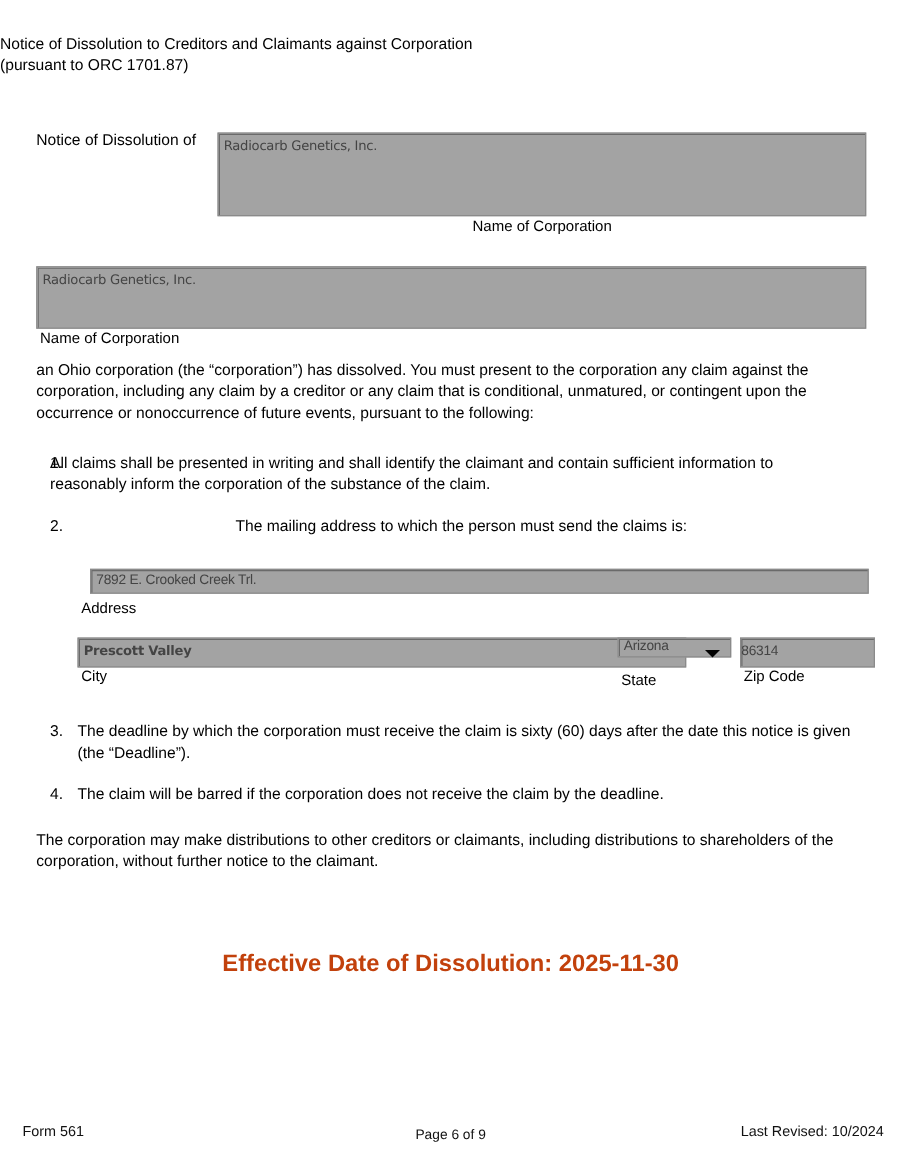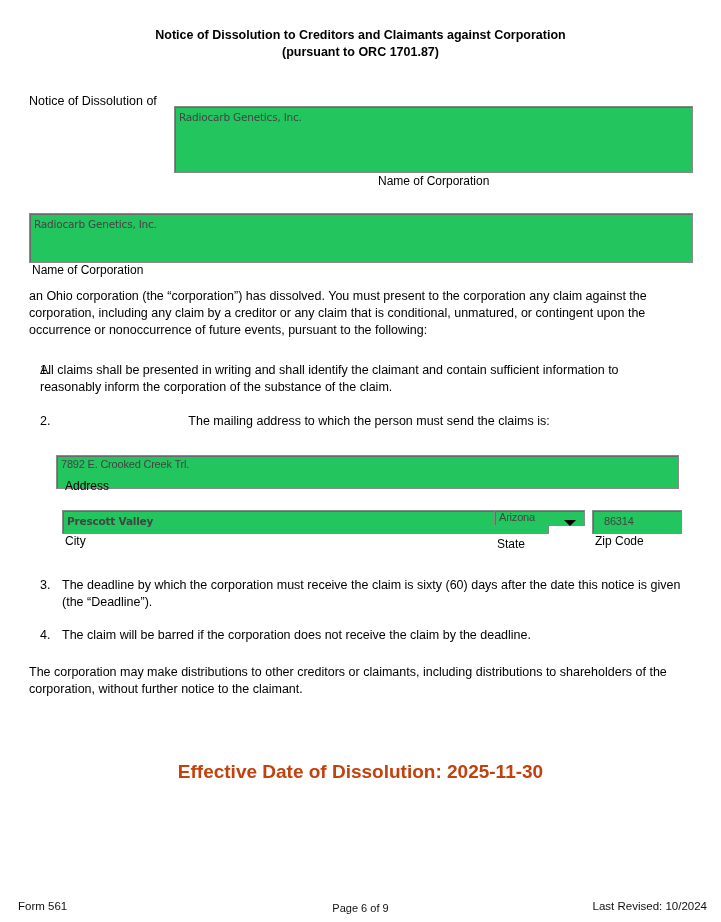--- a/index.html
+++ b/index.html
@@ -2,27 +2,27 @@
 <html><head>
   <meta charset="utf-8">
   <style>
     html, body { margin: 0; padding: 0; background: #ffffff; }
     body {
       width: 721px; height: 922px; position: relative; overflow: hidden;
       font-family: "Liberation Sans", sans-serif; color: #000;
     }
     .abs { position: absolute; }
     .title {
-      left: 0; width: 721px; text-align: center; font-weight: bold;
+      left: 0; width: 721px; text-align: left; font-weight: normal;
       font-size: 12.5px; line-height: 17px;
     }
     .label { font-size: 12.5px; }
     .small-label { font-size: 12px; }
     .field {
-      position: absolute; background: #22c55e; border: 1px solid #8a8a8a;
+      position: absolute; background: #a3a3a3; border: 1px solid #8a8a8a;
       box-shadow: inset 1px 1px 0 #6a6a6a;
       font-family: "DejaVu Sans", sans-serif; font-size: 10.5px; color: #444;
       box-sizing: border-box; padding: 4px 4px;
     }
     .field .val { display: block; letter-spacing: -0.2px; }
     .para {
       left: 29px; width: 660px; font-size: 12.5px; line-height: 17px;
     }
     .list-item { font-size: 12.5px; line-height: 17px; }
     .list-item .num { position: absolute; left: 0; top: 0; }
@@ -38,21 +38,21 @@
     }
   </style>
 </head>
 <body>
 
 <div class="abs title" style="top:27px;">
   <div>Notice of Dissolution to Creditors and Claimants against Corporation</div>
   <div>(pursuant to ORC 1701.87)</div>
 </div>
 
-<div class="abs label" style="left:29px; top:94px;">Notice of Dissolution of</div>
+<div class="abs label" style="left:29px; top:105px;">Notice of Dissolution of</div>
 <div class="field" style="left:174px; top:106px; width:519px; height:67px;">
   <span class="val">Radiocarb Genetics, Inc.</span>
 </div>
 <div class="abs small-label" style="left:378px; top:174px;">Name of Corporation</div>
 
 <div class="field" style="left:29px; top:213px; width:664px; height:50px;">
   <span class="val">Radiocarb Genetics, Inc.</span>
 </div>
 <div class="abs small-label" style="left:32px; top:263px;">Name of Corporation</div>
 
@@ -61,37 +61,37 @@
 <div class="abs list-item" style="left:40px; top:362px; width:640px;">
   <span class="num">1.</span>
   <div style="">All claims shall be presented in writing and shall identify the claimant and contain sufficient information to reasonably inform the corporation of the substance of the claim.</div>
 </div>
 
 <div class="abs list-item" style="left:40px; top:413px; width:640px;">
   <span class="num">2.</span>
   <div style="margin-left:18px;text-align:center;">The mailing address to which the person must send the claims is:</div>
 </div>
 
-<div class="field" style="left:56px; top:455px; width:623px; height:34px; padding:2px 4px; font-family:'Liberation Sans', sans-serif; font-size:11px;">
+<div class="field" style="left:72px; top:455px; width:623px; height:20px; padding:2px 4px; font-family:'Liberation Sans', sans-serif; font-size:11px;">
   <span class="val">7892 E. Crooked Creek Trl.</span>
 </div>
 <div class="abs small-label" style="left:65px; top:479px;">Address</div>
 
 <div class="field" style="left:62px; top:510px; width:487px; height:24px; padding:4px 4px; font-weight:bold; font-size:10.5px;">
   <span class="val">Prescott Valley</span>
 </div>
 <div class="abs small-label" style="left:65px; top:534px;">City</div>
 
 <div class="field" style="left:494px; top:510px; width:91px; height:16px; padding:0 4px; font-family:'Liberation Sans', sans-serif; font-size:11px;">
   <span class="val">Arizona</span>
   <span class="select-arrow"></span>
 </div>
 <div class="abs small-label" style="left:497px; top:537px;">State</div>
 
-<div class="field" style="left:592px; top:510px; width:90px; height:24px; padding:4px 11px; font-family:'Liberation Sans', sans-serif; font-size:11px;">
+<div class="field" style="left:592px; top:510px; width:108px; height:24px; padding:4px 0; font-family:'Liberation Sans', sans-serif; font-size:11px;">
   <span class="val">86314</span>
 </div>
 <div class="abs small-label" style="left:595px; top:534px;">Zip Code</div>
 
 <div class="abs list-item" style="left:40px; top:577px; width:645px;">
   <span class="num">3.</span>
   <div style="margin-left:22px;">The deadline by which the corporation must receive the claim is sixty (60) days after the date this notice is given (the “Deadline”).</div>
 </div>
 
 <div class="abs list-item" style="left:40px; top:627px; width:645px;">

